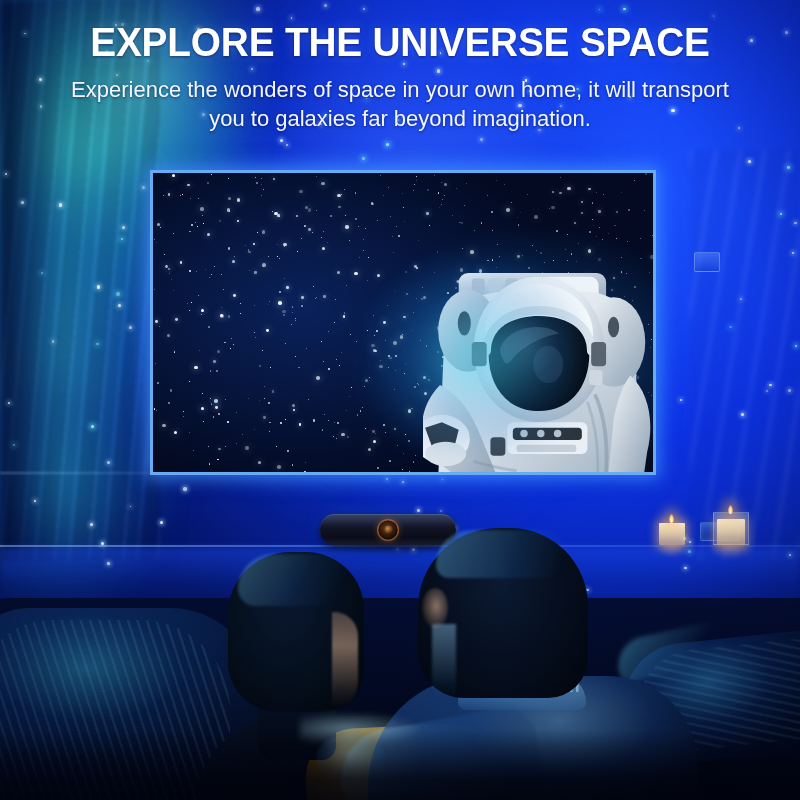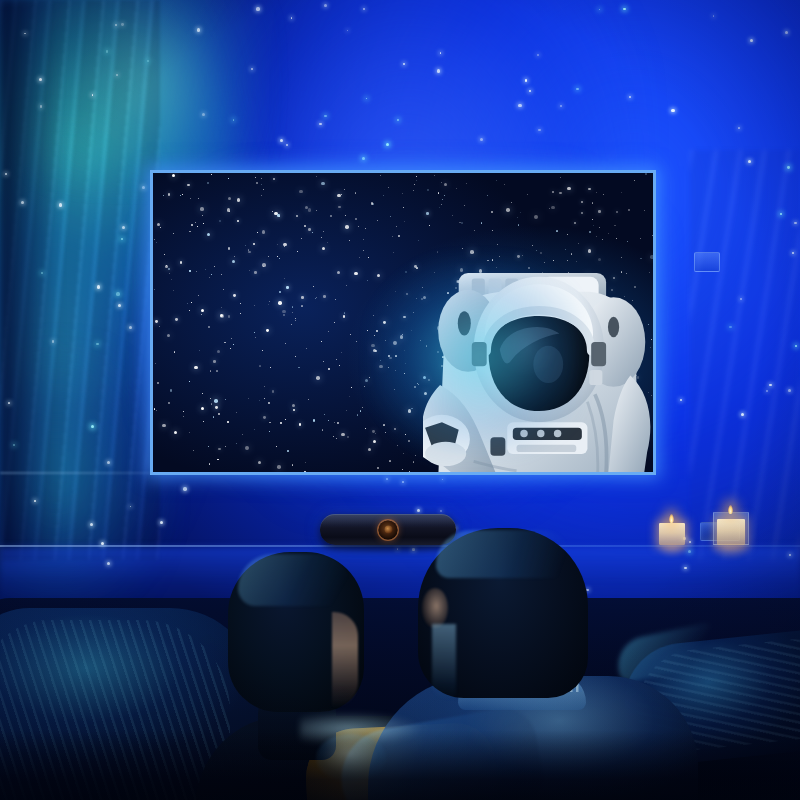--- a/index.html
+++ b/index.html
@@ -1289,14 +1289,18 @@
     <div class="person-m-neckrim"></div>
     <div class="person-m-arm"></div>
     <div class="person-m-hand"></div>
     <div class="person-w-armlight"></div>
 
     <div class="shade-bottom"></div>
   </div>
 
   <div class="vignette"></div>
 
+  <div id="text-block">
+    <div id="headline">EXPLORE THE UNIVERSE SPACE</div>
+    <div id="subline">Experience the wonders of space in your own home, it will transport you to galaxies far beyond imagination.</div>
+  </div>
 
 </div>
 
 </body></html>

